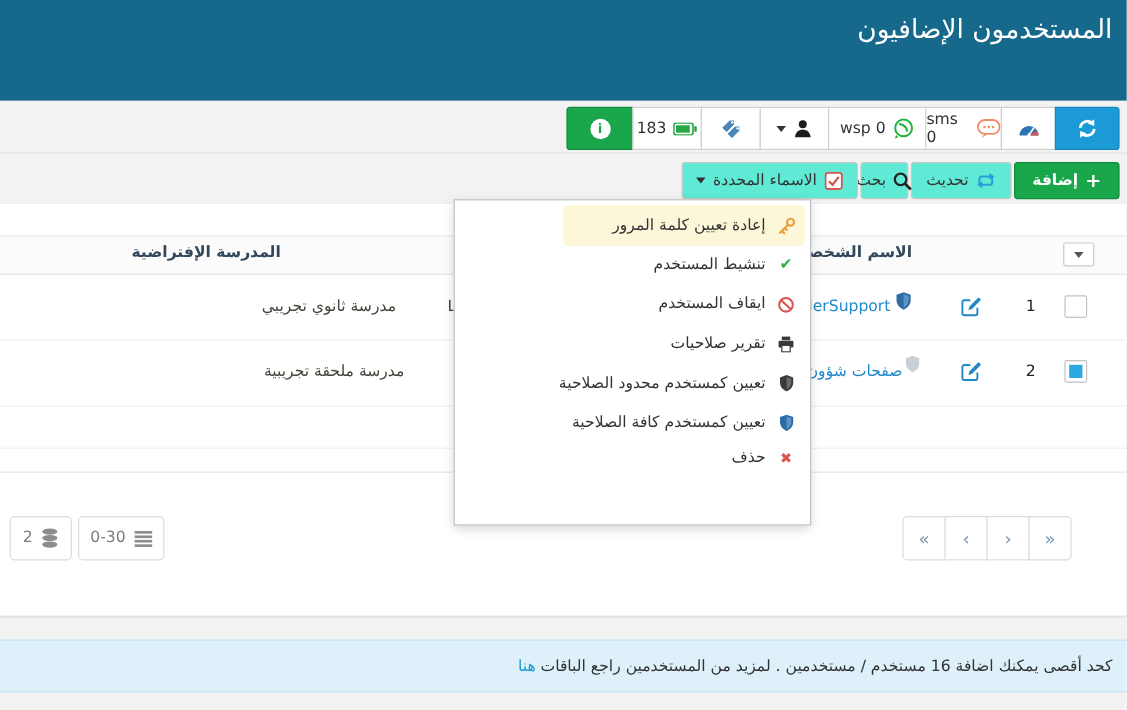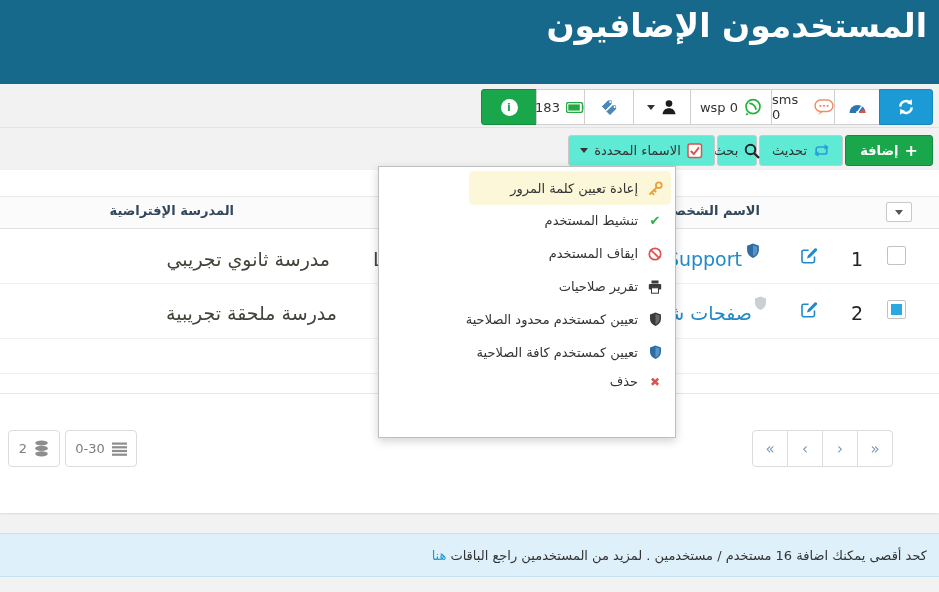--- a/index.html
+++ b/index.html
@@ -1,21 +1,21 @@
 <!DOCTYPE html>
 <html lang="ar" dir="rtl"><head>
 <meta charset="utf-8">
 <style>
   html,body{margin:0;padding:0;}
   .screen{position:relative;width:939px;height:592px;overflow:hidden;background:#f2f2f2;
           font-family:"DejaVu Sans",sans-serif;direction:rtl;}
   
   .hdr{position:absolute;top:0;left:0;right:0;height:84px;background:#17698c;color:#fff;
        box-sizing:border-box;padding:6px 12px 0;text-align:right;}
-  .hdr .title{font-size:33px;line-height:40px;margin:0;font-weight:bold;}
+  .hdr .title{font-size:22px;line-height:40px;margin:0;font-weight:normal;}
   .hdr .subtitle{font-size:13px;color:#e3edf3;margin-top:3px;}
   
   .tb1{position:absolute;top:84px;left:0;right:0;height:44px;background:#f2f2f2;
        border-bottom:1px solid #dbe4ec;box-sizing:border-box;}
   .btngroup{position:absolute;top:89px;right:6px;display:flex;direction:ltr;height:36px;}
   .tbtn{background:#fff;border:1px solid #cfcfcf;margin-left:-1px;display:flex;align-items:center;
         justify-content:center;gap:6px;font-size:13px;color:#333;box-sizing:border-box;direction:ltr;}
   .tbtn.first{border-radius:3px 0 0 3px;}
   .tbtn.last{border-radius:0 3px 3px 0;}
   .tbtn.green{background:#1aa64b;border-color:#148c3e;}
@@ -33,21 +33,21 @@
   
   .panel{position:absolute;top:170px;left:0;right:0;height:343px;background:#fff;
          box-shadow:0 1px 2px rgba(0,0,0,.10);}
   .thead{position:absolute;top:196px;left:0;right:0;height:33px;background:#fbfbfb;
          border-top:1px solid #e8e8e8;border-bottom:1px solid #e2e2e2;box-sizing:border-box;}
   .thlabel{position:absolute;top:203px;font-size:13px;font-weight:bold;color:#33475b;}
   .caretbox{position:absolute;top:202px;right:27px;width:26px;height:20px;background:#fff;
             border:1px solid #c9c9c9;border-radius:2px;display:flex;align-items:center;justify-content:center;box-sizing:border-box;}
   .caretbox .caret{border-top-color:#555;}
   .hline{position:absolute;left:0;right:0;height:1px;}
-  .cell{position:absolute;font-size:19px;color:#222;margin-left:15px;}
+  .cell{position:absolute;font-size:13px;color:#222;margin-left:15px;}
   .link{color:#2089c9;}
   .ltr{direction:ltr;unicode-bidi:embed;}
   .cbx{position:absolute;width:19px;height:19px;background:#fff;border:1px solid #c2c2c2;
        border-radius:2px;box-sizing:border-box;display:flex;align-items:center;justify-content:center;}
   .cbx .fill{width:11px;height:11px;background:#29a9e0;}
   .schooltxt{color:#43433a;}
   
   .menu{position:absolute;left:378px;top:166px;width:298px;height:272px;background:#fff;
         border:1px solid #bfbfbf;box-shadow:0 3px 9px rgba(0,0,0,.18);z-index:10;box-sizing:border-box;}
   .mitem{position:absolute;left:0;right:0;height:33px;display:flex;align-items:center;gap:9px;
@@ -79,21 +79,21 @@
 
   <div class="hdr">
     <div class="title">المستخدمون الإضافيون</div>
   </div>
 
   <div class="tb1"></div>
   <div class="btngroup">
     <div class="tbtn green first" style="width:56px">
       <span class="circle-i">i</span>
     </div>
-    <div class="tbtn" style="width:49px">
+    <div class="tbtn" style="width:58px">
       <span>183</span>
       <span>
         <svg width="20" height="11" viewBox="0 0 20 11">
             <rect x="0.5" y="0.5" width="16" height="10" rx="2" fill="none" stroke="#27a844" stroke-width="1.4"></rect>
             <rect x="2.3" y="2.4" width="11.5" height="6.2" fill="#27a844"></rect>
             <rect x="17.6" y="3" width="2" height="5" rx="1" fill="#27a844"></rect>
           </svg>
       </span>
     </div>
     <div class="tbtn" style="width:50px">

